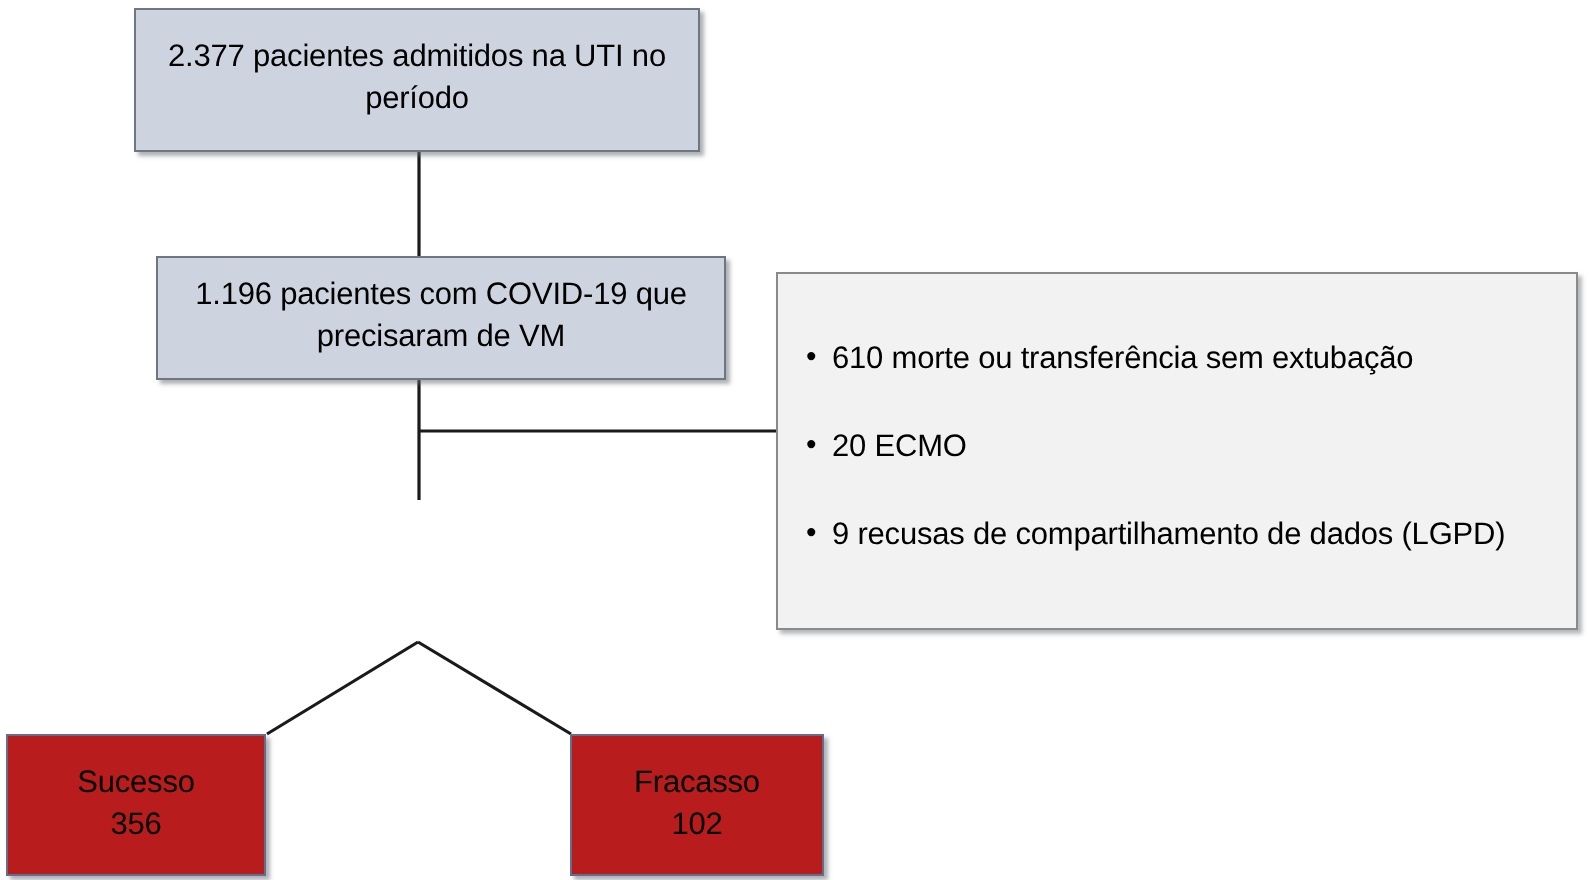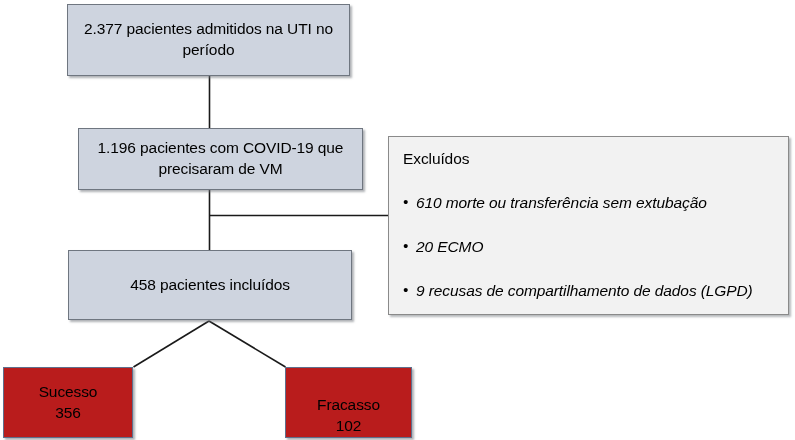--- a/index.html
+++ b/index.html
@@ -52,21 +52,20 @@
   }
   .note-title {
     font-size: 15.5px;
     line-height: 1.42;
     margin-bottom: 1px;
   }
   .note-list {
     margin: 0;
     padding: 0;
     list-style: none;
-    font-style: italic;
   }
   .note-list li {
     font-size: 15.5px;
     line-height: 1.44;
     position: relative;
     padding-left: 13px;
     margin: 0 0 1px 0;
     white-space: pre-line;
   }
   .note-list li::before {
@@ -99,36 +98,32 @@
   </svg>
 
   <div class="node node-gray" style="left:67px; top:4px; width:283px; height:72px;text-align:center;">
     <span>2.377 pacientes admitidos na UTI no período</span>
   </div>
 
   <div class="node node-gray" style="left:67px; top:128px; width:285px; height:62px;margin-left:11px;">
     <span>1.196 pacientes com COVID-19 que precisaram de VM</span>
   </div>
 
-  <div class="node node-gray" style="left:68px; top:250px; width:284px; height:70px;">
-    <span>458 pacientes incluídos</span>
-  </div>
 
   <div class="node node-note" style="left:388px; top:136px; width:401px; height:179px;">
-    <div class="note-title">Excluídos</div>
     <ul class="note-list">
       <li>610 morte ou transferência sem extubação</li>
       <li>20 ECMO</li>
       <li>9 recusas de compartilhamento de dados (LGPD)</li>
     </ul>
   </div>
 
   <div class="node node-blue" style="left:3px; top:367px; width:130px; height:71px;">
     <span>Sucesso
 356</span>
   </div>
 
-  <div class="node node-blue" style="left:285px; top:367px; width:127px; height:71px;align-items:flex-end;">
+  <div class="node node-blue" style="left:285px; top:367px; width:127px; height:71px;">
     <span>Fracasso
 102</span>
   </div>
 
 </div>
 
 </body></html>

